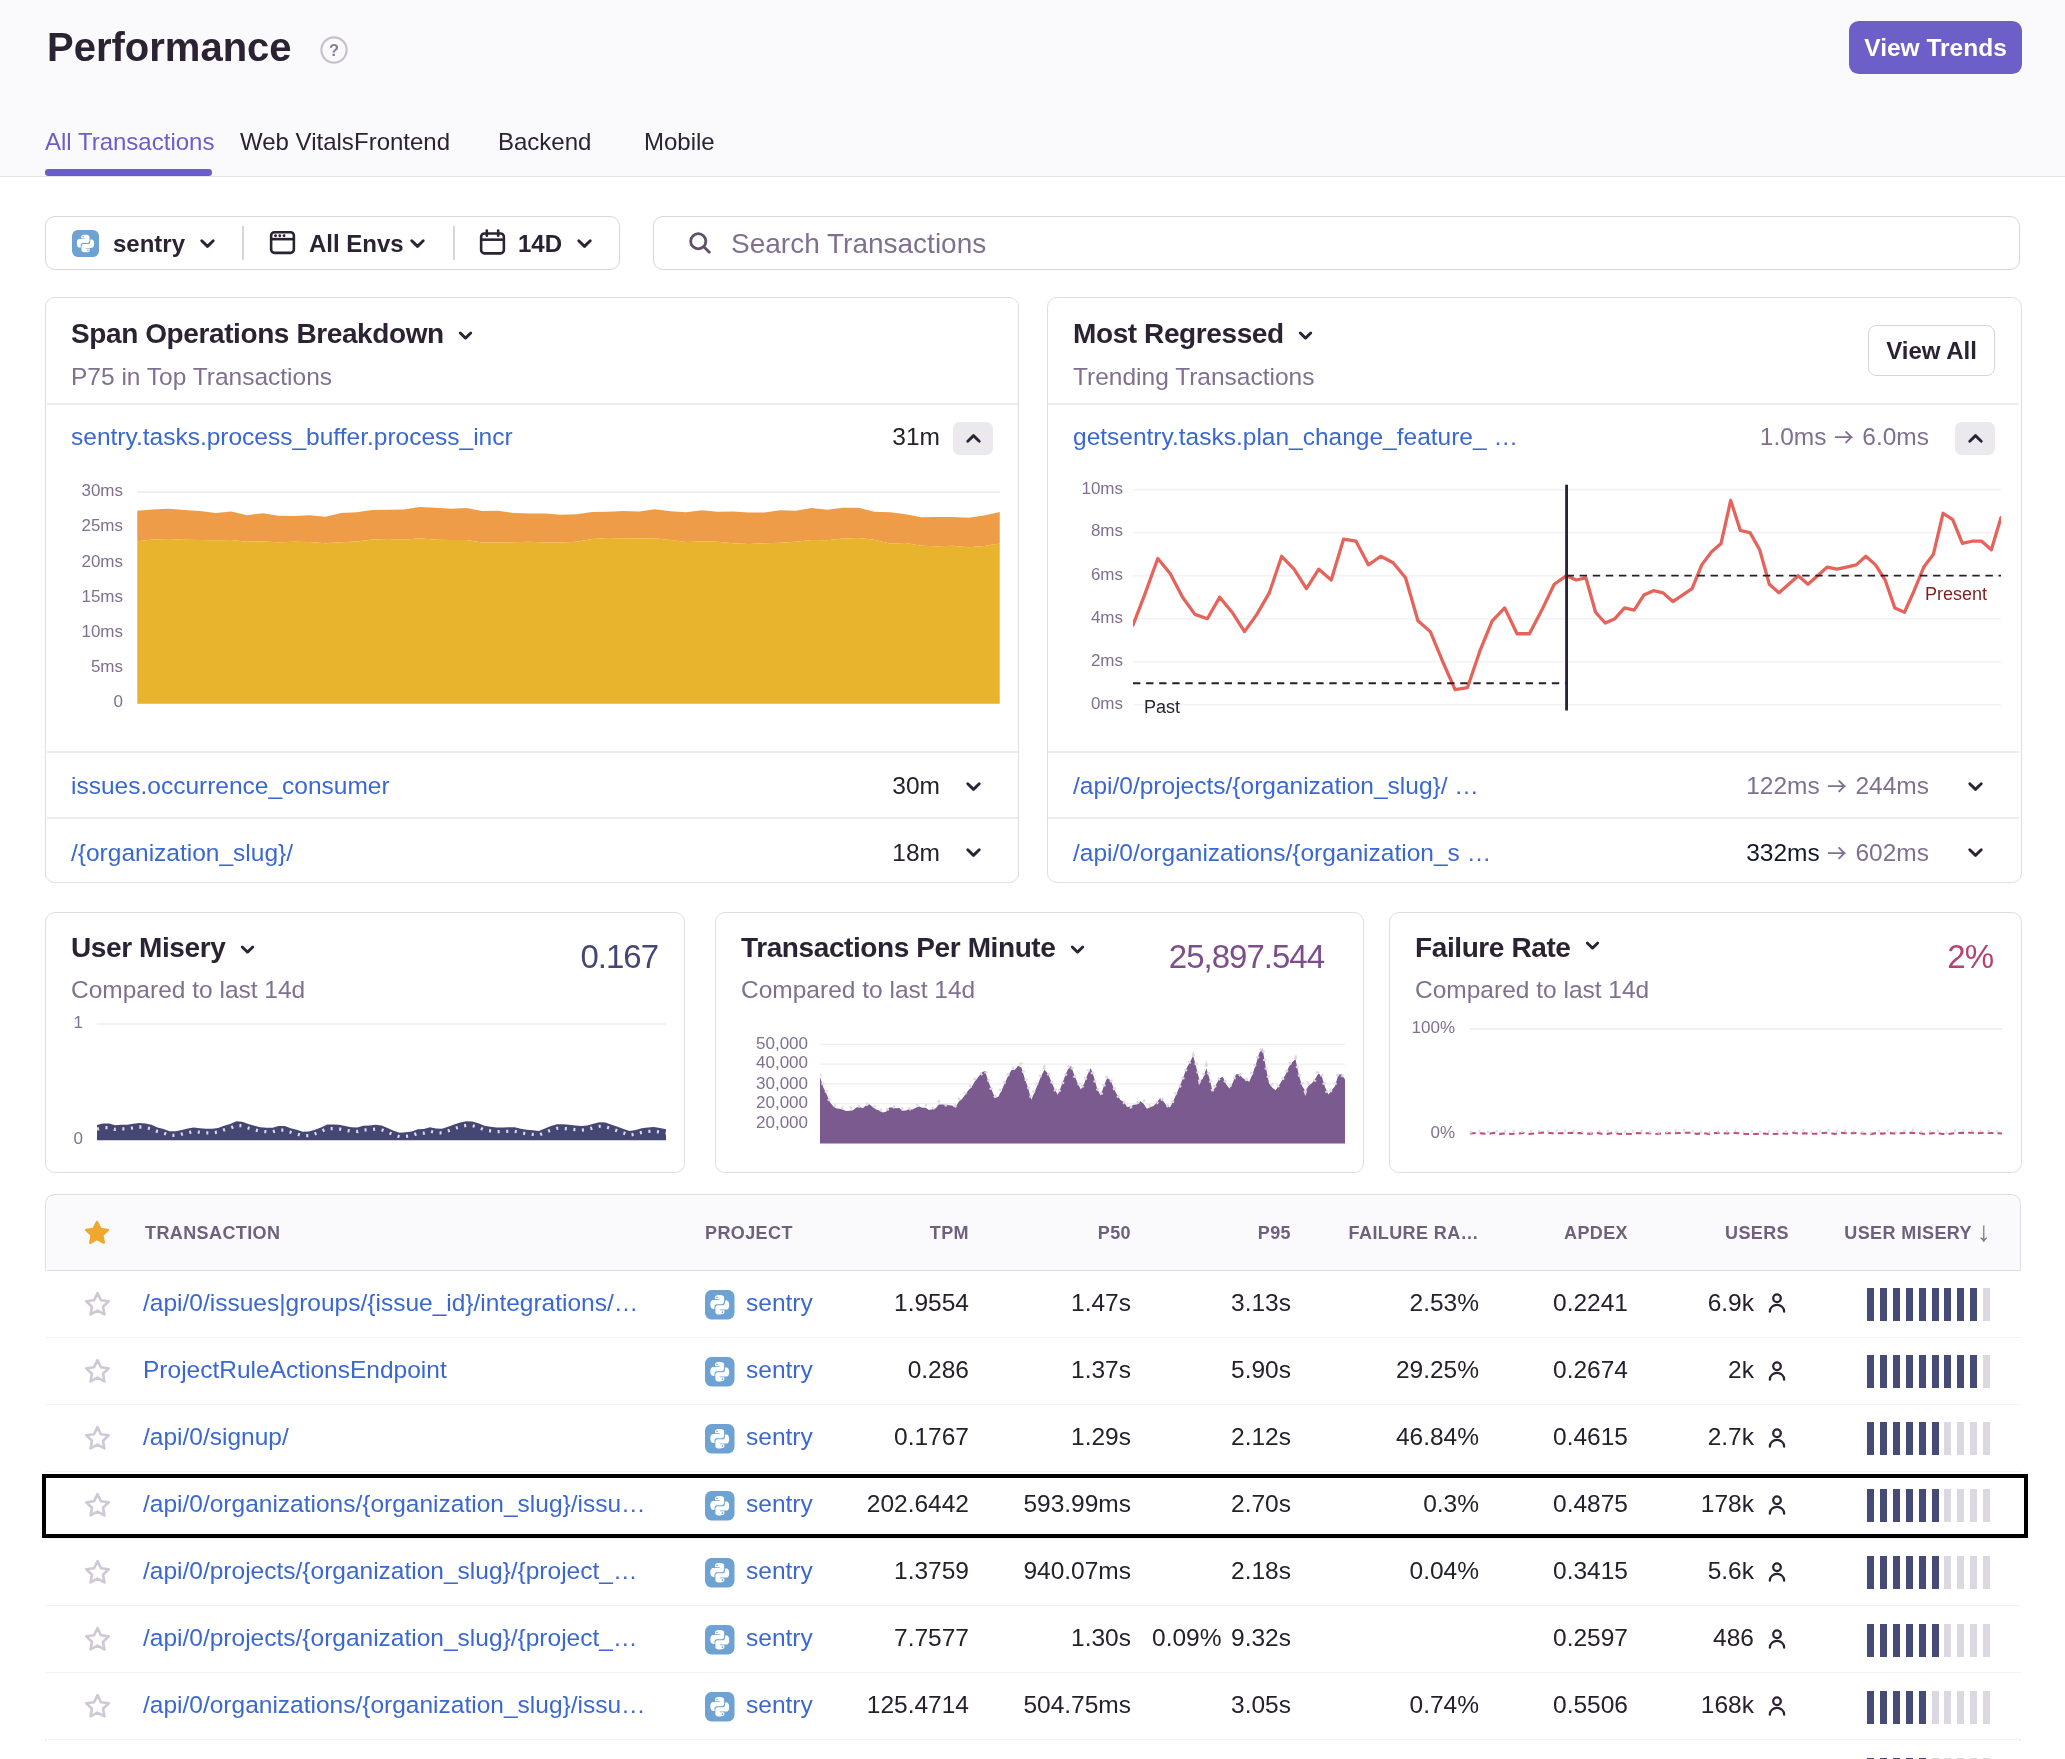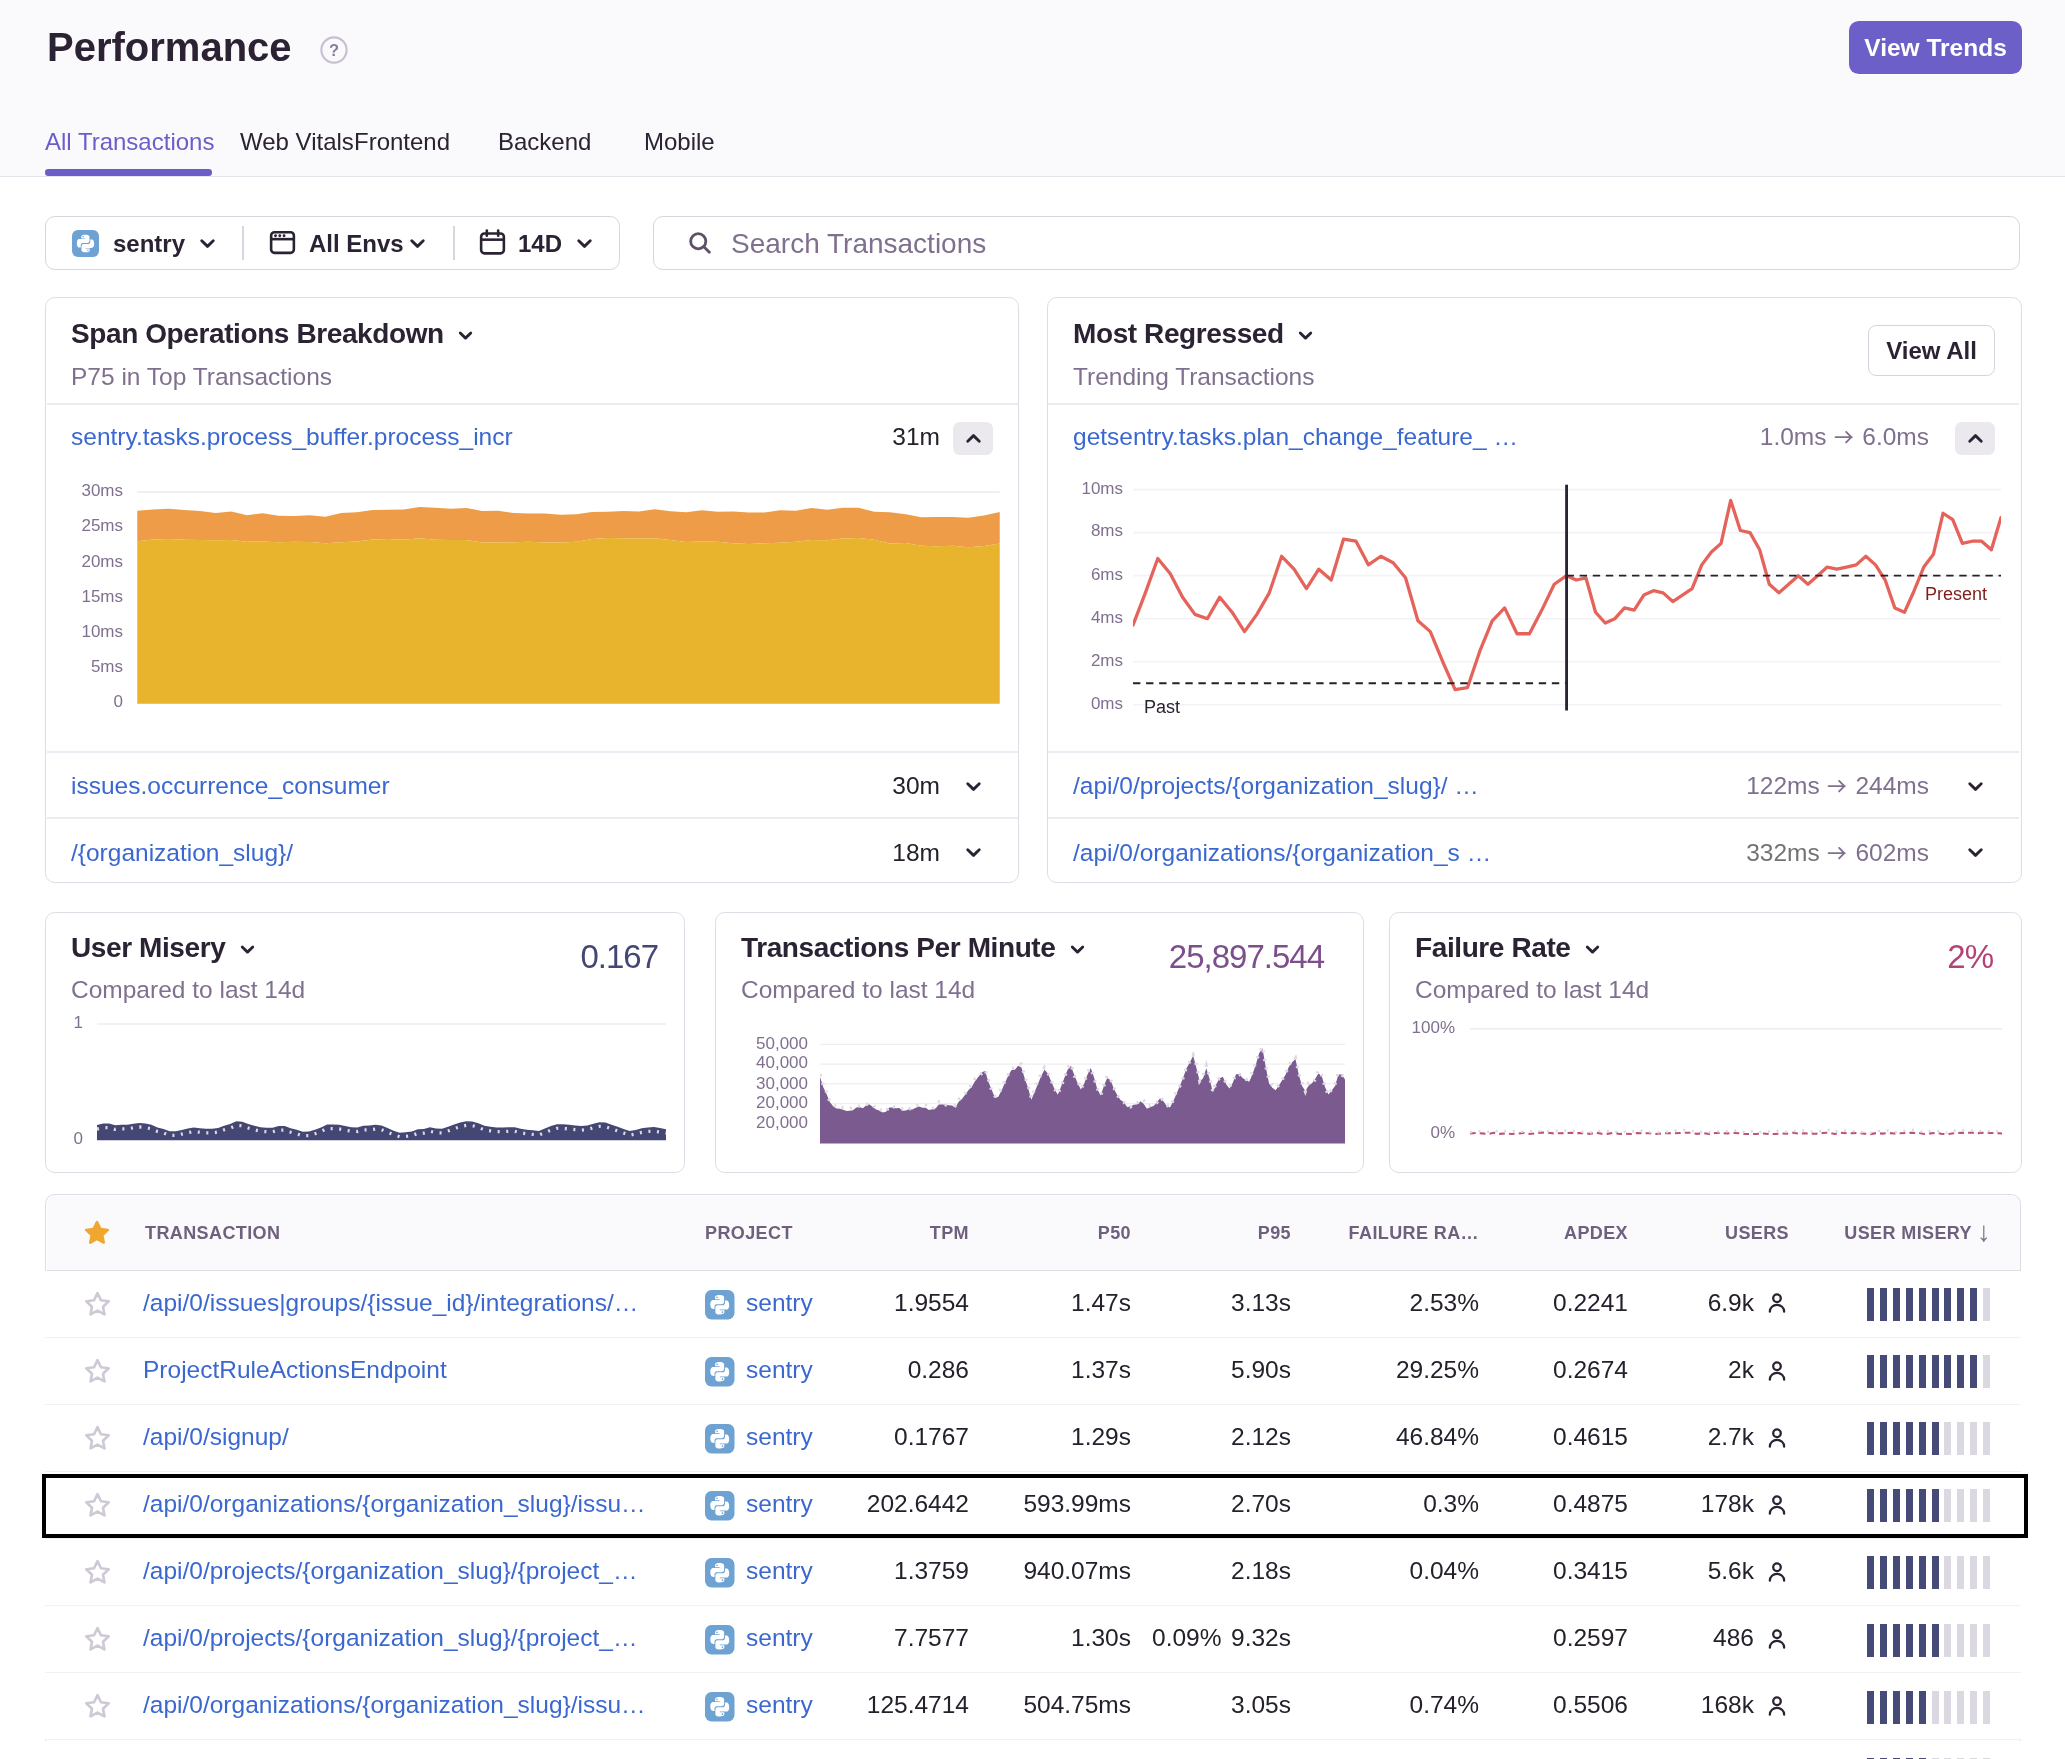--- a/index.html
+++ b/index.html
@@ -168,21 +168,21 @@
       <path d="M2 10h20M15 3.5 21.5 10 15 16.5" stroke="#80708F" stroke-width="2.3" stroke-linecap="round" stroke-linejoin="round"></path>
     </svg>
     <span style="color:#80708F">244ms</span>
   </div>
 <svg style="position:absolute;left:1964px;top:775px" width="23" height="23" viewBox="0 0 24 24" fill="none">
     <path d="M6 9.2 12 15 18 9.2" stroke="#2B2233" stroke-width="3.0" stroke-linecap="round" stroke-linejoin="round"></path>
   </svg>
 <div style="position:absolute;left:1048px;top:817px;width:971px;height:1.6px;background:#EDEAF1"></div>
 <span class="lnk" style="position:absolute;left:1073px;top:839px">/api/0/organizations/{organization_s …</span>
 <div style="position:absolute;left:1602px;top:839px;width:327px;font-size:24.5px;display:flex;justify-content:flex-end;align-items:center">
-    <span style="color:#737373">332ms</span>
+    <span style="color:#0f172a">332ms</span>
     <svg width="21" height="16.4" viewBox="0 0 26 20" style="margin:0 7.4px" fill="none">
       <path d="M2 10h20M15 3.5 21.5 10 15 16.5" stroke="#80708F" stroke-width="2.3" stroke-linecap="round" stroke-linejoin="round"></path>
     </svg>
     <span style="color:#80708F">602ms</span>
   </div>
 <svg style="position:absolute;left:1964px;top:841px" width="23" height="23" viewBox="0 0 24 24" fill="none">
     <path d="M6 9.2 12 15 18 9.2" stroke="#2B2233" stroke-width="3.0" stroke-linecap="round" stroke-linejoin="round"></path>
   </svg>
 
 <div class="card" style="left:45px;top:912px;width:640px;height:261px"></div>
@@ -223,21 +223,21 @@
 <line x1="0" y1="16" x2="641" y2="16"></line>
       <line x1="0" y1="40.2" x2="641" y2="40.2"></line>
       <line x1="0" y1="64.4" x2="641" y2="64.4"></line>
       <line x1="0" y1="88.6" x2="641" y2="88.6"></line>
       <line x1="0" y1="112.8" x2="641" y2="112.8"></line>
 </g>
 <path d="M0.0,56.0 L4.0,68.4 L8.1,77.1 L12.1,86.8 L16.1,91.7 L20.2,94.3 L24.2,94.8 L28.2,95.8 L32.3,97.5 L36.3,97.1 L40.3,96.6 L44.3,93.2 L48.4,92.6 L52.4,94.2 L56.4,90.6 L60.5,89.4 L64.5,92.6 L68.5,95.7 L72.6,96.9 L76.6,99.2 L80.6,98.3 L84.7,93.3 L88.7,93.3 L92.7,94.2 L96.8,93.9 L100.8,97.2 L104.8,96.8 L108.8,95.2 L112.9,95.6 L116.9,93.5 L120.9,92.1 L125.0,93.6 L129.0,93.6 L133.0,96.2 L137.1,95.2 L141.1,94.3 L145.1,89.4 L149.2,89.6 L153.2,89.8 L157.2,90.6 L161.3,90.7 L165.3,93.4 L169.3,86.2 L173.4,82.7 L177.4,77.3 L181.4,71.9 L185.4,68.0 L189.5,60.5 L193.5,55.7 L197.5,50.5 L201.6,48.2 L205.6,61.7 L209.6,71.6 L213.7,81.7 L217.7,80.2 L221.7,72.5 L225.8,63.1 L229.8,54.4 L233.8,47.4 L237.9,47.0 L241.9,42.3 L245.9,44.3 L249.9,57.6 L254.0,69.2 L258.0,83.7 L262.0,74.3 L266.1,64.4 L270.1,54.6 L274.1,47.2 L278.2,51.8 L282.2,61.3 L286.2,70.4 L290.3,77.5 L294.3,68.0 L298.3,57.3 L302.4,47.1 L306.4,42.1 L310.4,53.6 L314.5,63.4 L318.5,71.2 L322.5,64.1 L326.5,53.2 L330.6,45.0 L334.6,56.7 L338.6,70.8 L342.7,78.6 L346.7,66.6 L350.7,57.3 L354.8,60.0 L358.8,70.4 L362.8,77.9 L366.9,84.0 L370.9,86.6 L374.9,92.5 L379.0,92.0 L383.0,89.8 L387.0,89.4 L391.1,85.5 L395.1,88.5 L399.1,94.6 L403.1,93.0 L407.2,91.4 L411.2,87.3 L415.2,82.0 L419.3,85.7 L423.3,91.3 L427.3,93.2 L431.4,85.2 L435.4,76.2 L439.4,67.0 L443.5,56.7 L447.5,45.4 L451.5,38.4 L455.6,29.9 L459.6,45.0 L463.6,61.2 L467.6,57.7 L471.7,45.4 L475.7,58.5 L479.7,74.8 L483.8,64.9 L487.8,57.9 L491.8,55.6 L495.9,64.8 L499.9,70.0 L503.9,63.4 L508.0,52.7 L512.0,52.7 L516.0,57.1 L520.1,59.9 L524.1,61.9 L528.1,52.4 L532.2,40.6 L536.2,27.1 L540.2,20.9 L544.2,43.9 L548.3,63.8 L552.3,69.1 L556.3,72.2 L560.4,66.3 L564.4,59.6 L568.4,53.3 L572.5,43.4 L576.5,38.1 L580.5,33.9 L584.6,53.3 L588.6,66.9 L592.6,73.2 L596.7,66.2 L600.7,63.6 L604.7,58.2 L608.7,51.5 L612.8,55.6 L616.8,68.9 L620.8,77.2 L624.9,72.0 L628.9,67.0 L632.9,52.8 L637.0,52.9 L641.0,58.9 L641.0,137.0 L0.0,137.0 Z" fill="#7A5A8F"></path>
 <path d="M0.0,53.0 L4.0,65.9 L8.1,74.6 L12.1,86.6 L16.1,89.1 L20.2,92.8 L24.2,91.7 L28.2,93.5 L32.3,93.6 L36.3,94.4 L40.3,92.6 L44.3,92.8 L48.4,91.4 L52.4,91.2 L56.4,89.0 L60.5,90.1 L64.5,89.1 L68.5,95.8 L72.6,95.1 L76.6,97.7 L80.6,98.5 L84.7,91.3 L88.7,91.8 L92.7,93.7 L96.8,94.9 L100.8,94.9 L104.8,96.9 L108.8,94.7 L112.9,94.8 L116.9,91.5 L120.9,89.9 L125.0,89.9 L129.0,90.2 L133.0,92.5 L137.1,94.9 L141.1,91.6 L145.1,86.2 L149.2,86.0 L153.2,90.0 L157.2,91.0 L161.3,90.0 L165.3,90.8 L169.3,83.5 L173.4,80.1 L177.4,75.6 L181.4,68.7 L185.4,66.3 L189.5,57.9 L193.5,56.5 L197.5,51.4 L201.6,46.9 L205.6,58.9 L209.6,72.4 L213.7,79.2 L217.7,78.0 L221.7,68.5 L225.8,61.0 L229.8,52.8 L233.8,45.9 L237.9,44.1 L241.9,40.8 L245.9,40.3 L249.9,55.0 L254.0,65.7 L258.0,81.7 L262.0,70.5 L266.1,60.5 L270.1,52.1 L274.1,44.4 L278.2,50.7 L282.2,59.9 L286.2,70.1 L290.3,76.8 L294.3,67.6 L298.3,57.7 L302.4,45.1 L306.4,39.7 L310.4,54.5 L314.5,60.1 L318.5,70.8 L322.5,63.3 L326.5,49.4 L330.6,45.1 L334.6,57.2 L338.6,70.0 L342.7,78.3 L346.7,66.7 L350.7,54.0 L354.8,58.6 L358.8,68.9 L362.8,78.0 L366.9,84.1 L370.9,86.7 L374.9,91.4 L379.0,92.5 L383.0,89.2 L387.0,88.8 L391.1,82.7 L395.1,84.6 L399.1,91.3 L403.1,90.8 L407.2,88.0 L411.2,87.5 L415.2,80.8 L419.3,84.8 L423.3,90.4 L427.3,92.6 L431.4,83.7 L435.4,72.2 L439.4,67.0 L443.5,56.5 L447.5,43.9 L451.5,37.1 L455.6,29.2 L459.6,41.3 L463.6,60.9 L467.6,55.0 L471.7,41.8 L475.7,55.8 L479.7,74.5 L483.8,61.9 L487.8,57.6 L491.8,56.4 L495.9,63.2 L499.9,67.9 L503.9,61.8 L508.0,52.2 L512.0,52.5 L516.0,56.2 L520.1,59.1 L524.1,58.3 L528.1,49.1 L532.2,37.9 L536.2,26.8 L540.2,18.4 L544.2,42.8 L548.3,59.9 L552.3,65.4 L556.3,69.5 L560.4,65.7 L564.4,59.0 L568.4,52.6 L572.5,40.9 L576.5,36.7 L580.5,32.3 L584.6,51.6 L588.6,63.5 L592.6,73.7 L596.7,63.2 L600.7,64.5 L604.7,58.9 L608.7,47.6 L612.8,53.9 L616.8,69.0 L620.8,78.0 L624.9,70.2 L628.9,64.3 L632.9,49.9 L637.0,53.6 L641.0,55.9" fill="none" stroke="#DDDAE2" stroke-width="4" stroke-dasharray="2.5 8"></path>
 </svg>
 
-<div style="position:absolute;left:1415px;top:932px;display:flex;align-items:center;gap:11.5px">
+<div style="position:absolute;left:1415px;top:932px;display:flex;align-items:flex-start;gap:11.5px">
     <span style="font-size:28px;font-weight:bold;color:#2B2233;letter-spacing:-0.4px">Failure Rate</span>
     <svg width="21" height="21" viewBox="0 0 24 24" fill="none" style="margin-top:3.3px">
       <path d="M6 9.2 12 15 18 9.2" stroke="#2B2233" stroke-width="3.2" stroke-linecap="round" stroke-linejoin="round"></path>
     </svg>
   </div>
 <div style="position:absolute;left:1666px;top:938px;width:327px;text-align:right;font-size:33px;letter-spacing:-1px;color:#B34276">2%</div>
 <div class="csub" style="left:1415px;top:976px">Compared to last 14d</div>
 <div class="axis" style="left:1357px;top:1018px;width:98px">100%</div>
 <div class="axis" style="left:1357px;top:1123px;width:98px">0%</div>
 <svg style="position:absolute;left:1470px;top:1023px" width="532" height="123" viewBox="0 0 650 150">

